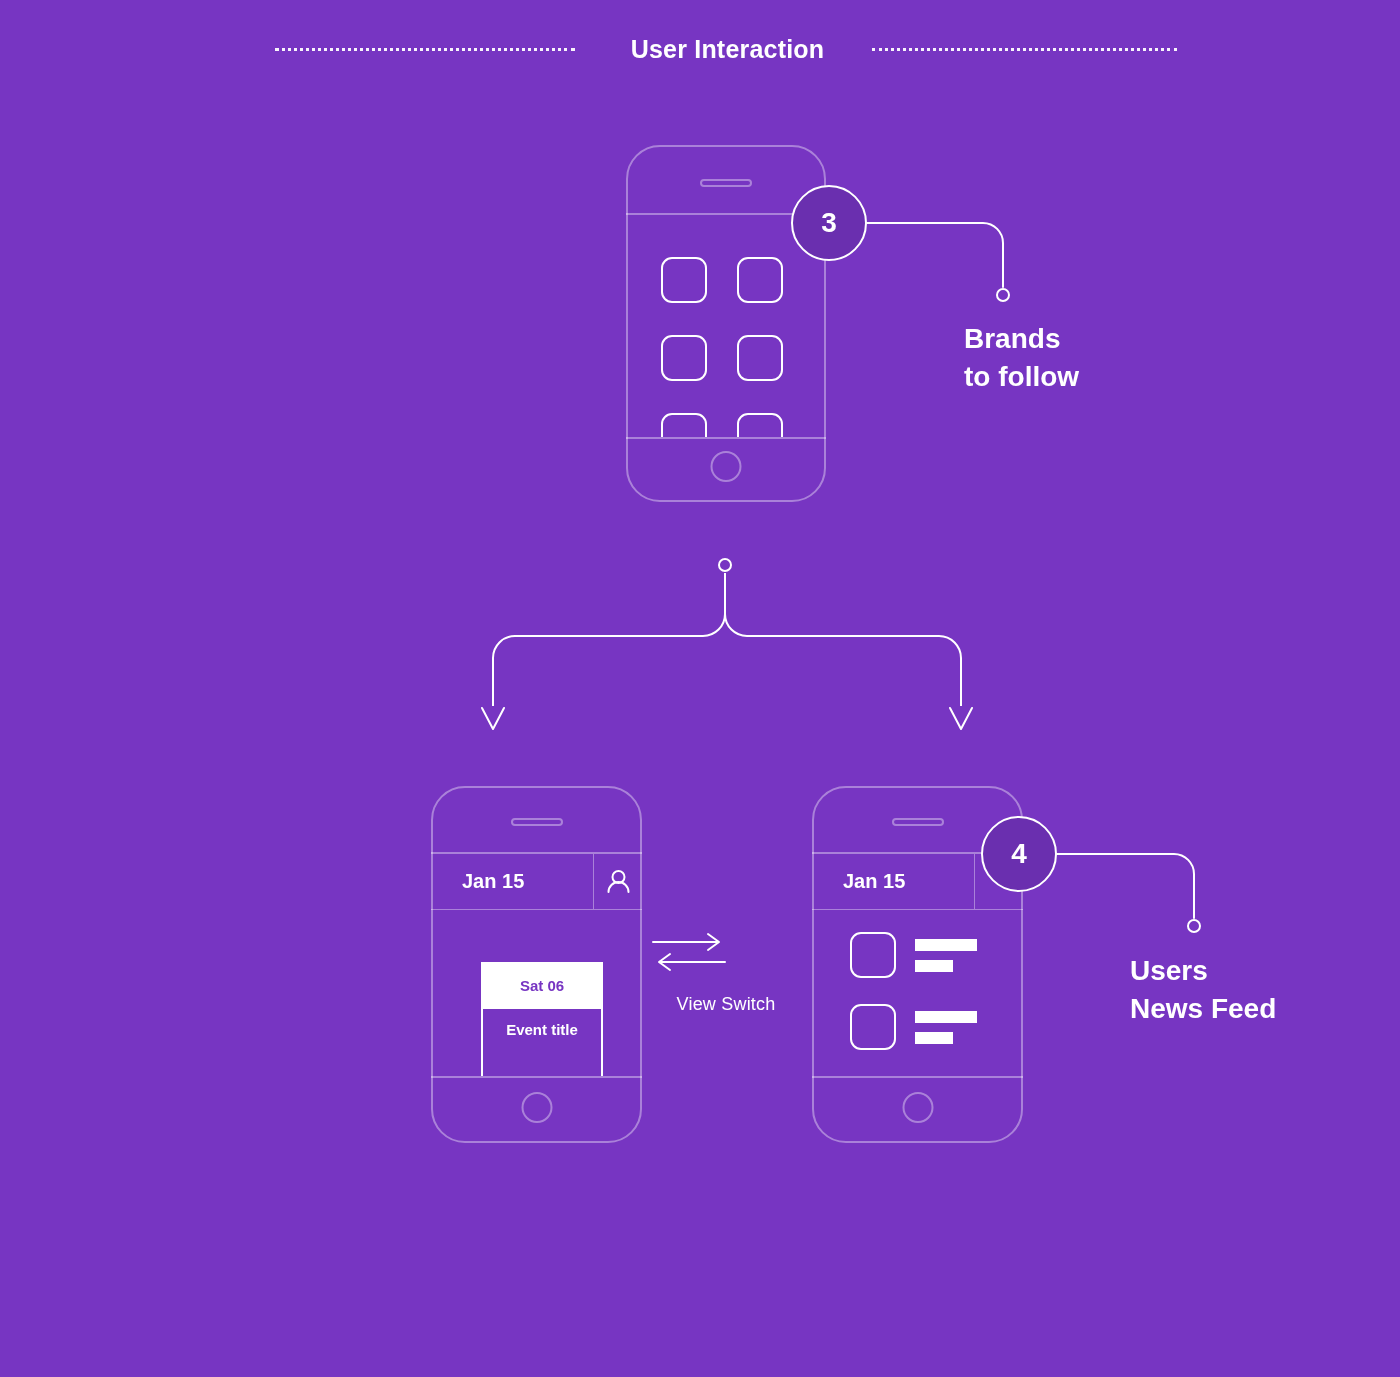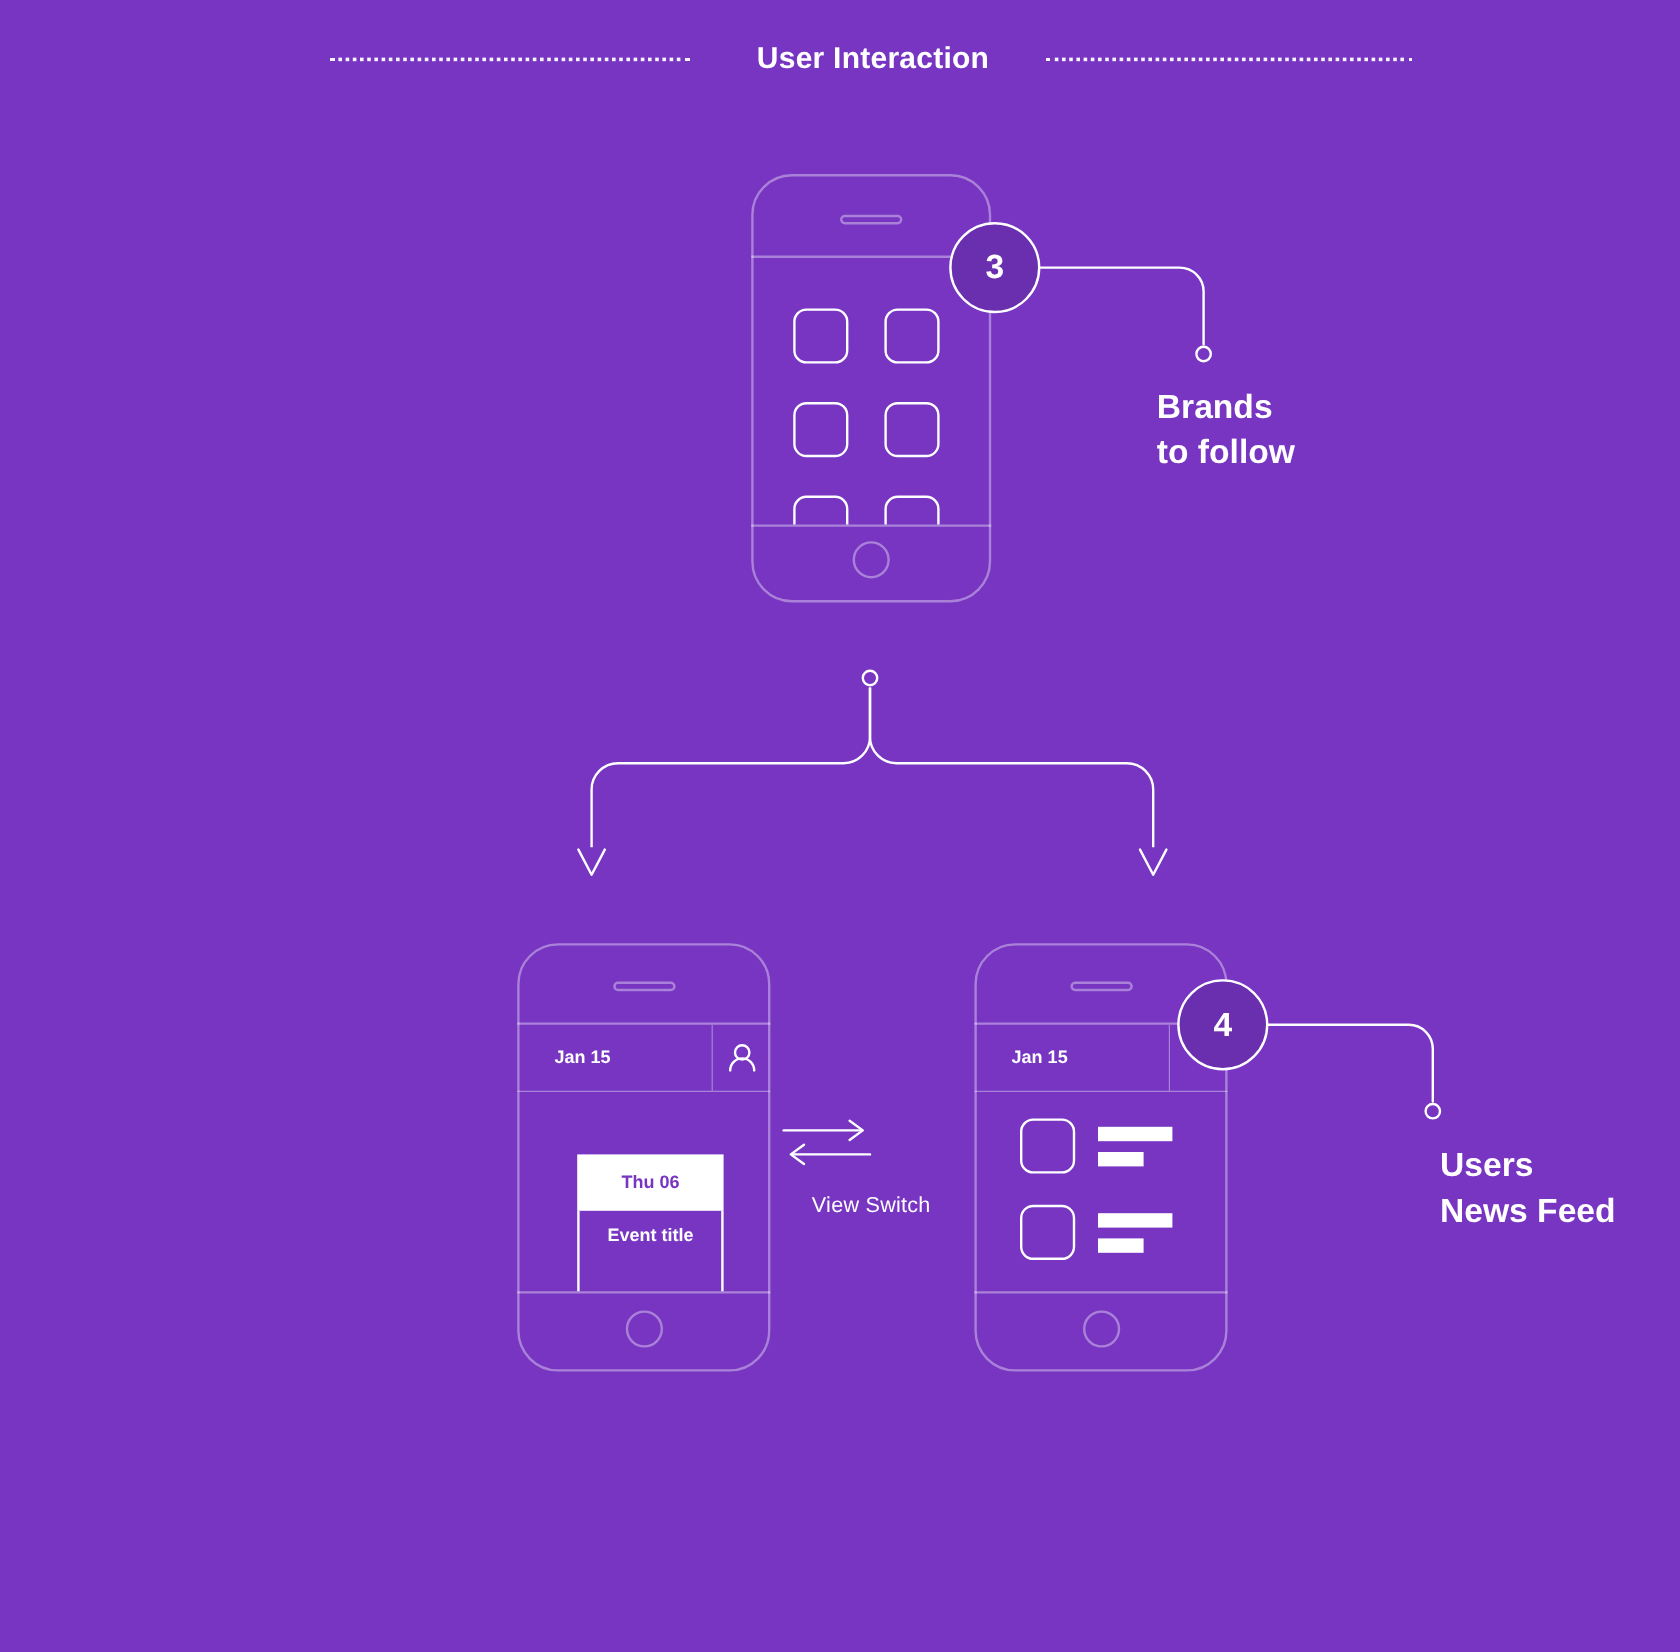--- a/index.html
+++ b/index.html
@@ -128,21 +128,21 @@
     align-items: stretch;
     border-bottom: 1px solid rgba(255,255,255,.38);
     box-sizing: border-box;
   }
   .app-bar .date-cell {
     flex: 1 1 auto;
     display: flex;
     align-items: center;
     padding-left: 31px;
     color: #FFFFFF;
-    font-size: 15px;
+    font-size: 20px;
     font-weight: bold;
     border-right: 1px solid rgba(255,255,255,.38);
     box-sizing: border-box;
   }
   .app-bar .avatar-cell {
     flex: 0 0 48px;
     display: flex;
     align-items: center;
     justify-content: center;
   }
@@ -231,21 +231,21 @@
   
   .callout-label {
     position: absolute;
     color: #FFFFFF;
     font-size: 28px;
     font-weight: bold;
     line-height: 1.35;
     white-space: pre-line;
   }
   #label-brands { left: 938px; top: 320px; }
-  #label-feed   { left: 1174px; top: 952px; }
+  #label-feed   { left: 1104px; top: 952px; }
 
   
   .view-switch {
     position: absolute;
     left: 625px;
     top: 930px;
     width: 150px;
     text-align: center;
   }
   .view-switch .switch-caption {
@@ -325,21 +325,21 @@
         <div class="date-cell">Jan 15</div>
         <div class="avatar-cell">
           <svg width="25" height="26" viewBox="0 0 25 26">
             <circle cx="12.5" cy="8" r="6" stroke="#FFFFFF" stroke-width="2" fill="none"></circle>
             <path d="M2.5 23 a10 10 0 0 1 20 0" stroke="#FFFFFF" stroke-width="2" fill="none" stroke-linecap="round"></path>
           </svg>
         </div>
       </div>
 
       <div class="event-card">
-        <div class="card-head">Thu 06</div>
+        <div class="card-head">Sat 06</div>
         <div class="card-body">Event
 title</div>
       </div>
     </div>
     <div class="home-btn"></div>
   </div>
 
   <div class="view-switch">
     <svg width="76" height="42" viewBox="0 0 76 42">
       <path d="M2 12 H66" stroke="#FFFFFF" stroke-width="2" fill="none" stroke-linecap="round"></path>

